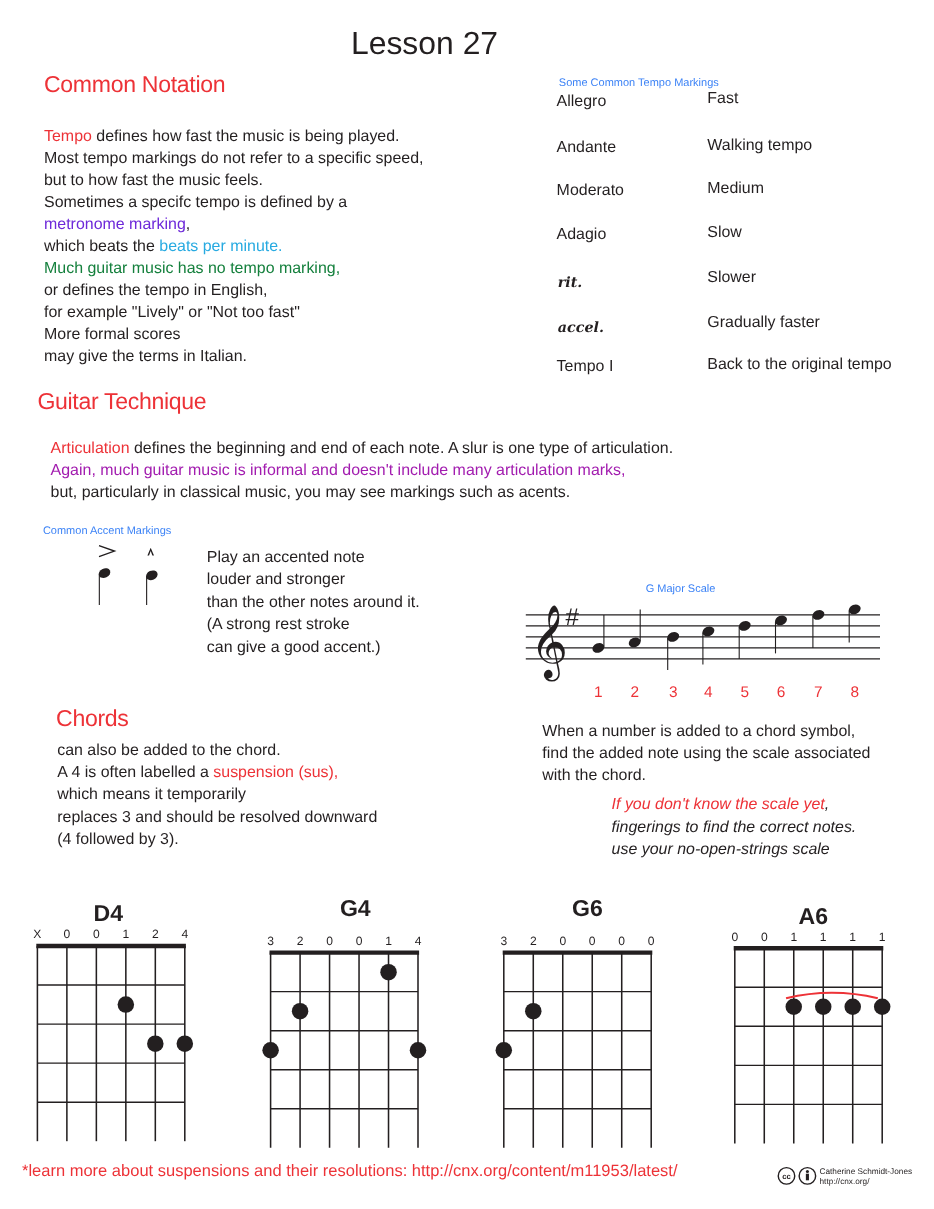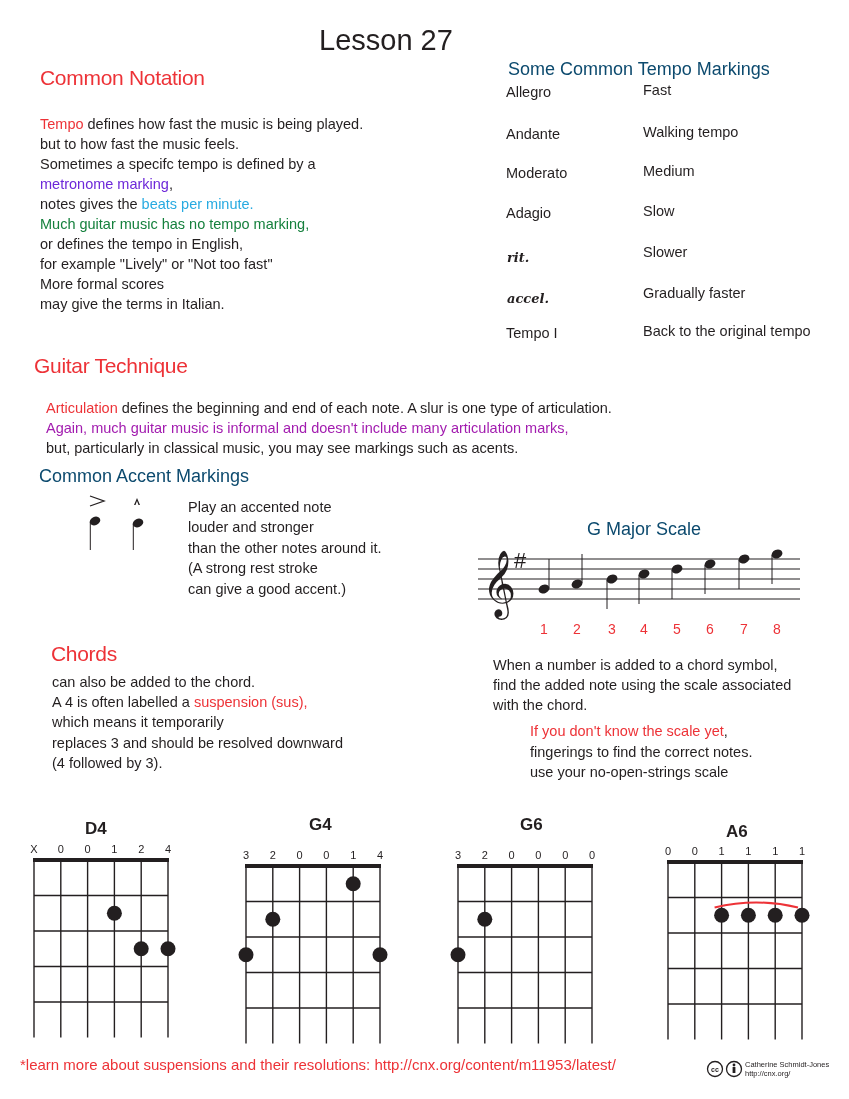--- a/index.html
+++ b/index.html
@@ -5,38 +5,39 @@
   html, body { margin: 0; padding: 0; background: #ffffff; }
   body { width: 849px; height: 1099px; position: relative; overflow: hidden;
          font-family: "Liberation Sans", "DejaVu Sans", sans-serif; color: #231f20; }
   .abs { position: absolute; white-space: nowrap; }
   .title { font-size: 29px; color: #231f20; }
   .h1 { font-size: 21px; color: #ed3237; letter-spacing: -0.3px; }
   .body { font-size: 14.5px; line-height: 20px; color: #231f20; }
   .line { display: block; }
   .tempo-name, .tempo-meaning { font-size: 14.5px; color: #231f20; }
   .italic-serif { font-family: "DejaVu Serif", "Liberation Serif", serif; font-style: italic; font-weight: bold; font-size: 13px; }
-  .sub { font-size: 18px; color: #0c4a6e; }
-  .chord-name { font-size: 17px; font-weight: bold; color: #231f20; }
+  .sub { font-size: 10px; color: #3b82f6; margin-top: 11px; }
+  .chord-name { font-size: 21px; font-weight: bold; color: #231f20; }
   .footer { font-size: 15px; color: #ed3237; }
   .credit { font-size: 7.5px; line-height: 9px; color: #231f20; }
   svg text { font-family: "Liberation Sans", sans-serif; }
 </style>
 </head>
 <body>
 
 <div class="abs title" style="left:319px; top:24px;">Lesson 27</div>
 
 <div class="abs h1" style="left:40px; top:66px;">Common Notation</div>
 <div class="abs body" style="left:40px; top:114px;" id="cn-text">
     <span class="line" style="line-height: 20px;"><span style="color: rgb(237, 50, 55);">Tempo</span><span style="color: rgb(35, 31, 32);"> defines how fast the music is being played.</span></span>
+    <span class="line" style="line-height: 20px;"><span style="color: rgb(35, 31, 32);">Most tempo markings do not refer to a specific speed,</span></span>
     <span class="line" style="line-height: 20px;"><span style="color: rgb(35, 31, 32);">but to how fast the music feels.</span></span>
     <span class="line" style="line-height: 20px;"><span style="color: rgb(35, 31, 32);">Sometimes a specifc tempo is defined by a</span></span>
     <span class="line" style="line-height: 20px;"><span style="color: #6d28d9;">metronome marking</span><span style="color: rgb(35, 31, 32);">,</span></span>
-    <span class="line" style="line-height: 20px;"><span style="color: rgb(35, 31, 32);">notes gives the </span><span style="color: rgb(39, 170, 225);">beats per minute.</span></span>
+    <span class="line" style="line-height: 20px;"><span style="color: rgb(35, 31, 32);">which beats the </span><span style="color: rgb(39, 170, 225);">beats per minute.</span></span>
     <span class="line" style="line-height: 20px;"><span style="color: #15803d;">Much guitar music has no tempo marking,</span></span>
     <span class="line" style="line-height: 20px;"><span style="color: rgb(35, 31, 32);">or defines the tempo in English,</span></span>
     <span class="line" style="line-height: 20px;"><span style="color: rgb(35, 31, 32);">for example "Lively" or "Not too fast"</span></span>
     <span class="line" style="line-height: 20px;"><span style="color: rgb(35, 31, 32);">More formal scores</span></span>
     <span class="line" style="line-height: 20px;"><span style="color: rgb(35, 31, 32);">may give the terms in Italian.</span></span>
   </div>
 
 <div class="abs sub" style="left:508px; top:59px;">Some  Common Tempo Markings</div>
 <div id="tempo-table">
     <div class="abs tempo-name" style="left: 506px; top: 84px;">Allegro</div>
@@ -145,21 +146,21 @@
     <span class="line" style="line-height: 20.2px;"><span style="color: rgb(35, 31, 32);">which means it temporarily</span></span>
     <span class="line" style="line-height: 20.2px;"><span style="color: rgb(35, 31, 32);">replaces 3 and should be resolved downward</span></span>
     <span class="line" style="line-height: 20.2px;"><span style="color: rgb(35, 31, 32);">(4 followed by 3).</span></span>
   </div>
 
 <div class="abs body" style="left:493px; top:655px;" id="note-text">
     <span class="line" style="line-height: 20px;">When a number is added to a chord symbol,</span>
     <span class="line" style="line-height: 20px;">find the added note using the scale associated</span>
     <span class="line" style="line-height: 20px;">with the chord.</span>
   </div>
-<div class="abs body" style="left:530px; top:721px;" id="tip-text">
+<div class="abs body" style="left:556px; top:721px;font-style:italic;" id="tip-text">
     <span class="line" style="line-height: 20.5px;"><span style="color: rgb(237, 50, 55);">If you don't know the scale yet</span><span style="color: rgb(35, 31, 32);">,</span></span>
     <span class="line" style="line-height: 20.5px;"><span style="color: rgb(35, 31, 32);">fingerings to find the correct notes.</span></span>
     <span class="line" style="line-height: 20.5px;"><span style="color: rgb(35, 31, 32);">use your no-open-strings scale</span></span>
   </div>
 
 <div id="chords-area">
     <div class="abs chord-name" style="left: 85px; top: 819px;">D4</div>
     <svg class="abs" width="158" height="200" style="left: 22px; top: 838px;">
       <text x="12" y="15" font-size="11" text-anchor="middle" fill="#231f20">X</text>
       <text x="38.8" y="15" font-size="11" text-anchor="middle" fill="#231f20">0</text>

